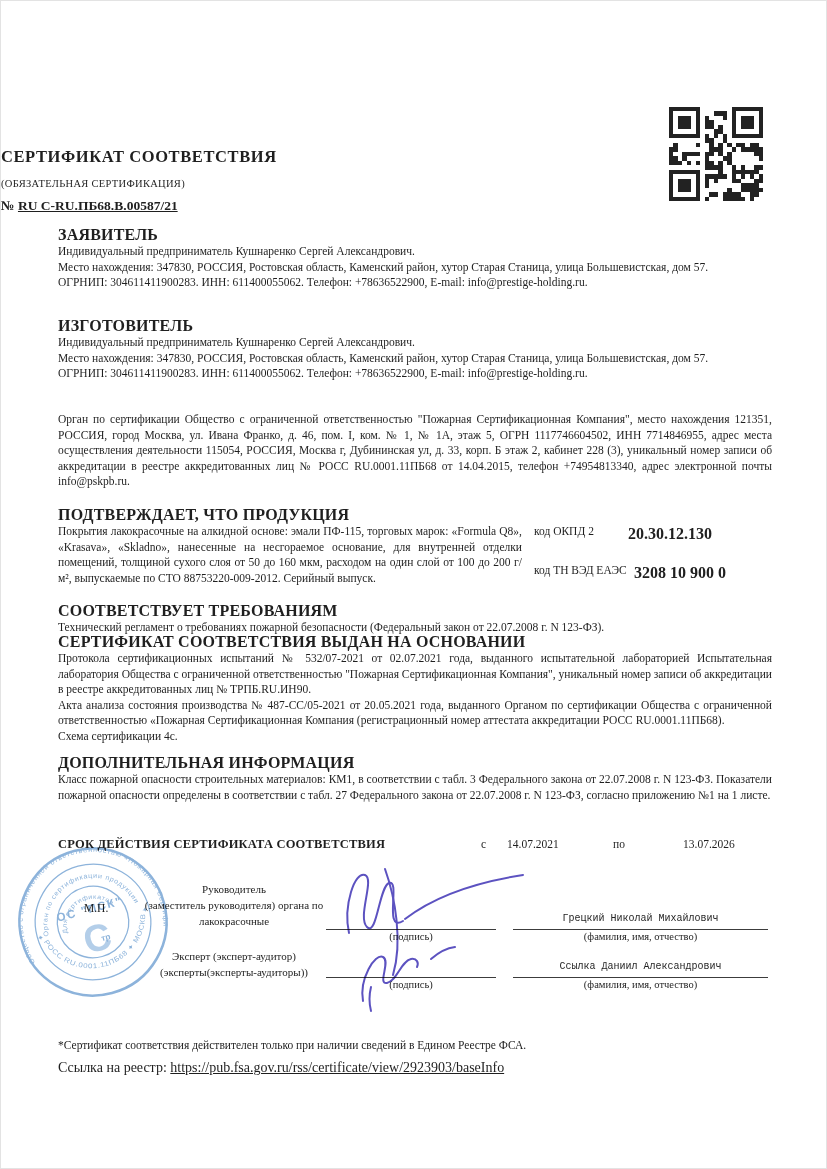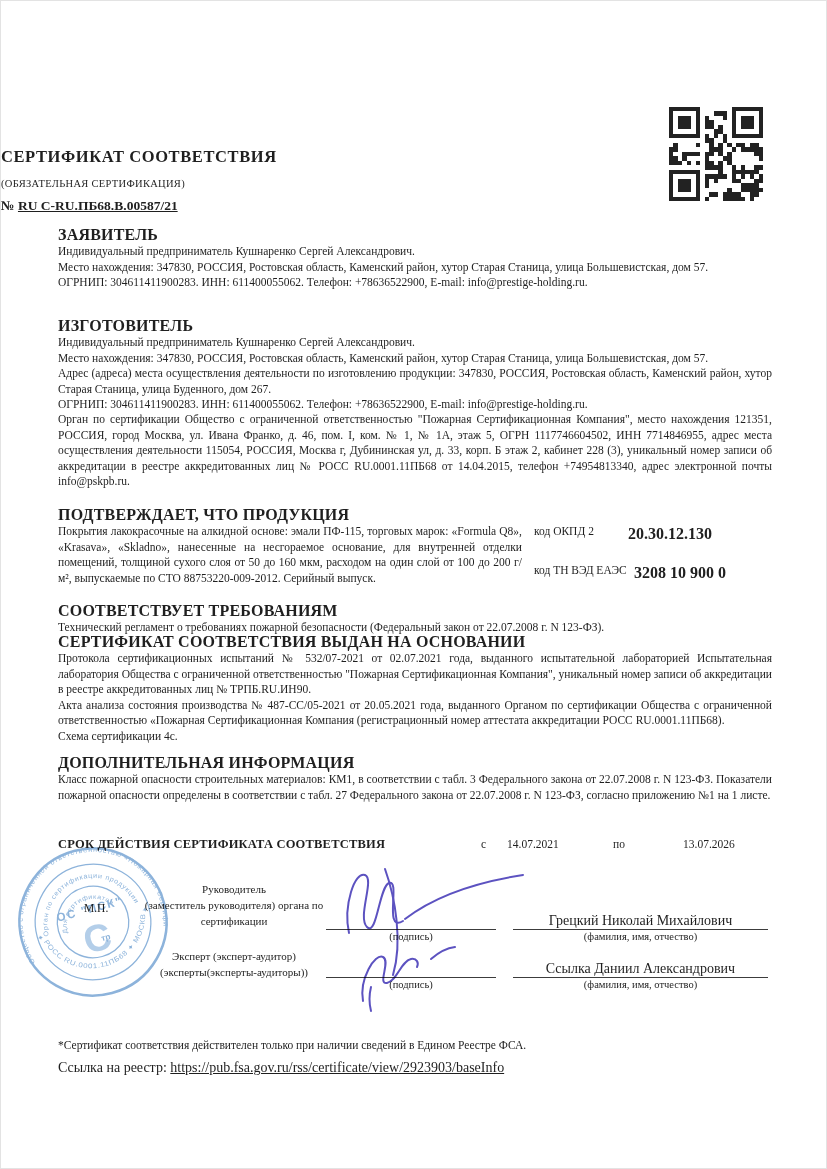--- a/index.html
+++ b/index.html
@@ -20,21 +20,21 @@
   .sec p{margin:0;text-align:justify;}
   .narrow p{width:464px;}
   .code-label{position:absolute;font-size:11.5px;white-space:nowrap;}
   .code-value{position:absolute;font-size:16px;white-space:nowrap;font-weight:bold;}
   .validity-heading{left:57px;top:836px;font-size:12.5px;font-weight:bold;letter-spacing:.2px;}
   .validity-item{font-size:11.5px;white-space:nowrap;}
   .mp{left:83px;top:901px;font-size:11.5px;}
   .role{width:250px;font-size:11px;line-height:16px;text-align:center;}
   .sigline{border-top:1.4px solid #3c3c3c;}
   .cap{font-size:10.5px;text-align:center;}
-  .namebox{width:255px;text-align:center;font-size:14px;}
+  .namebox{width:255px;text-align:center;font-size:10px;font-family:Liberation Mono, monospace;}
   .footer-note{left:57px;top:1038px;font-size:11.5px;}
   .footer-link-row{left:57px;top:1059px;font-size:14px;}
   .footer-link-row a{color:#1f1f1f;text-decoration:underline;cursor:pointer;}
   .stamp{left:8px;top:837px;width:168px;height:168px;transform:rotate(-15deg);opacity:.88;mix-blend-mode:multiply;}
   .ink{left:318px;top:854px;width:250px;height:160px;mix-blend-mode:multiply;}
   .qr{left:668px;top:106px;width:94px;height:94px;}
 </style>
 </head>
 <body>
 
@@ -181,21 +181,20 @@
     <h3>ЗАЯВИТЕЛЬ</h3>
     <p>Индивидуальный предприниматель Кушнаренко Сергей Александрович.</p>
     <p>Место нахождения: 347830, РОССИЯ, Ростовская область, Каменский район, хутор Старая Станица, улица Большевистская, дом 57.</p>
     <p>ОГРНИП: 304611411900283. ИНН: 611400055062. Телефон: +78636522900, E-mail: info@prestige-holding.ru.</p>
   </div>
 
   <div class="abs sec" style="top:317px">
     <h3>ИЗГОТОВИТЕЛЬ</h3>
     <p>Индивидуальный предприниматель Кушнаренко Сергей Александрович.</p>
     <p>Место нахождения: 347830, РОССИЯ, Ростовская область, Каменский район, хутор Старая Станица, улица Большевистская, дом 57.</p>
-    <p>Адрес (адреса) места осуществления деятельности по изготовлению продукции: 347830, РОССИЯ, Ростовская область, Каменский район, хутор Старая Станица, улица Буденного, дом 267.</p>
     <p>ОГРНИП: 304611411900283. ИНН: 611400055062. Телефон: +78636522900, E-mail: info@prestige-holding.ru.</p>
   </div>
 
   <div class="abs sec" style="top:411px">
     <p>Орган по сертификации Общество с ограниченной ответственностью "Пожарная Сертификационная Компания", место нахождения 121351, РОССИЯ, город Москва, ул. Ивана Франко, д. 46, пом. I, ком. № 1, № 1А, этаж 5, ОГРН 1117746604502, ИНН 7714846955, адрес места осуществления деятельности 115054, РОССИЯ, Москва г, Дубининская ул, д. 33, корп. Б этаж 2, кабинет 228 (3), уникальный номер записи об аккредитации в реестре аккредитованных лиц № РОСС RU.0001.11ПБ68 от 14.04.2015, телефон +74954813340, адрес электронной почты info@pskpb.ru.</p>
   </div>
 
   <div class="abs sec narrow" style="top:506px">
     <h3>ПОДТВЕРЖДАЕТ, ЧТО ПРОДУКЦИЯ</h3>
     <p>Покрытия лакокрасочные на алкидной основе: эмали ПФ-115, торговых марок: «Formula Q8», «Krasava», «Skladno», нанесенные на несгораемое основание, для внутренней отделки помещений, толщиной сухого слоя от 50 до 160 мкм, расходом на один слой от 100 до 200 г/м², выпускаемые по СТО 88753220-009-2012. Серийный выпуск.</p>
@@ -226,21 +225,21 @@
   <span class="abs validity-item" style="left:480px;top:837px">с</span>
   <span class="abs validity-item" style="left:506px;top:837px">14.07.2021</span>
   <span class="abs validity-item" style="left:612px;top:837px">по</span>
   <span class="abs validity-item" style="left:682px;top:837px">13.07.2026</span>
 
   <span class="abs mp">М.П.</span>
 
   <div class="abs role" style="left:108px;top:880px">
     <div>Руководитель</div>
     <div>(заместитель руководителя) органа по</div>
-    <div>сертификации</div>
+    <div>лакокрасочные</div>
   </div>
   <div class="abs role" style="left:108px;top:947px">
     <div>Эксперт (эксперт-аудитор)</div>
     <div>(эксперты(эксперты-аудиторы))</div>
   </div>
 
   <div class="abs sigline" style="left:325px;top:928px;width:170px"></div>
   <div class="abs cap" style="left:325px;top:930px;width:170px">(подпись)</div>
 
   <div class="abs namebox" style="left:512px;top:912px">Грецкий Николай Михайлович</div>

